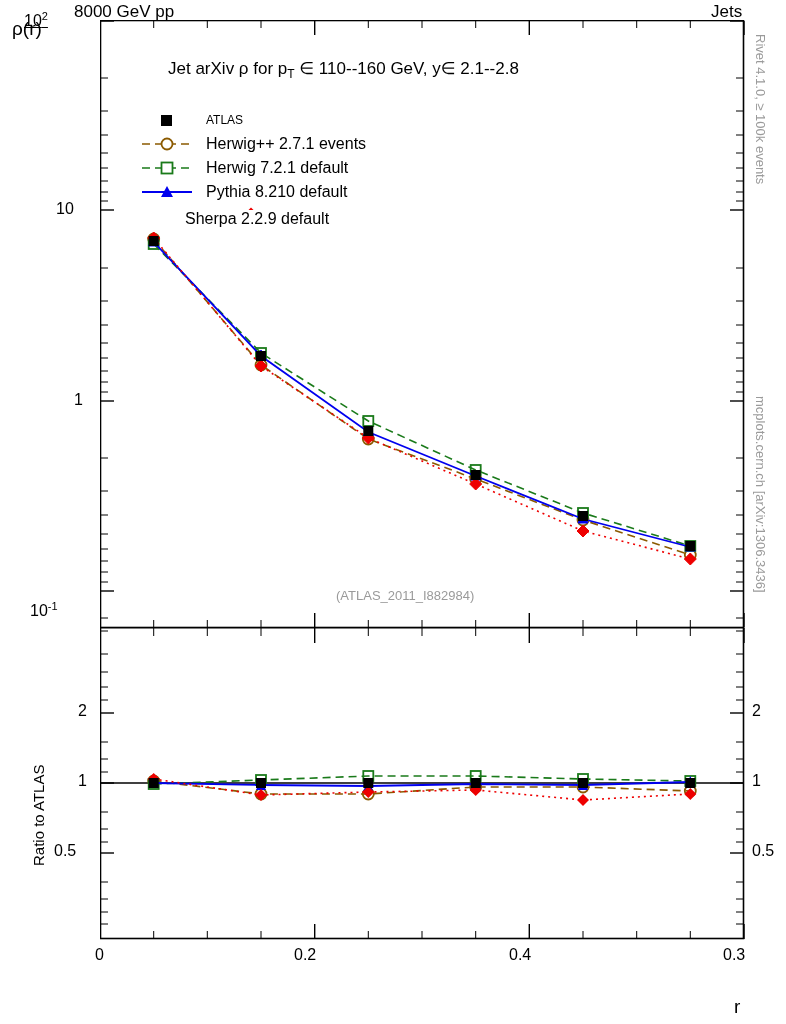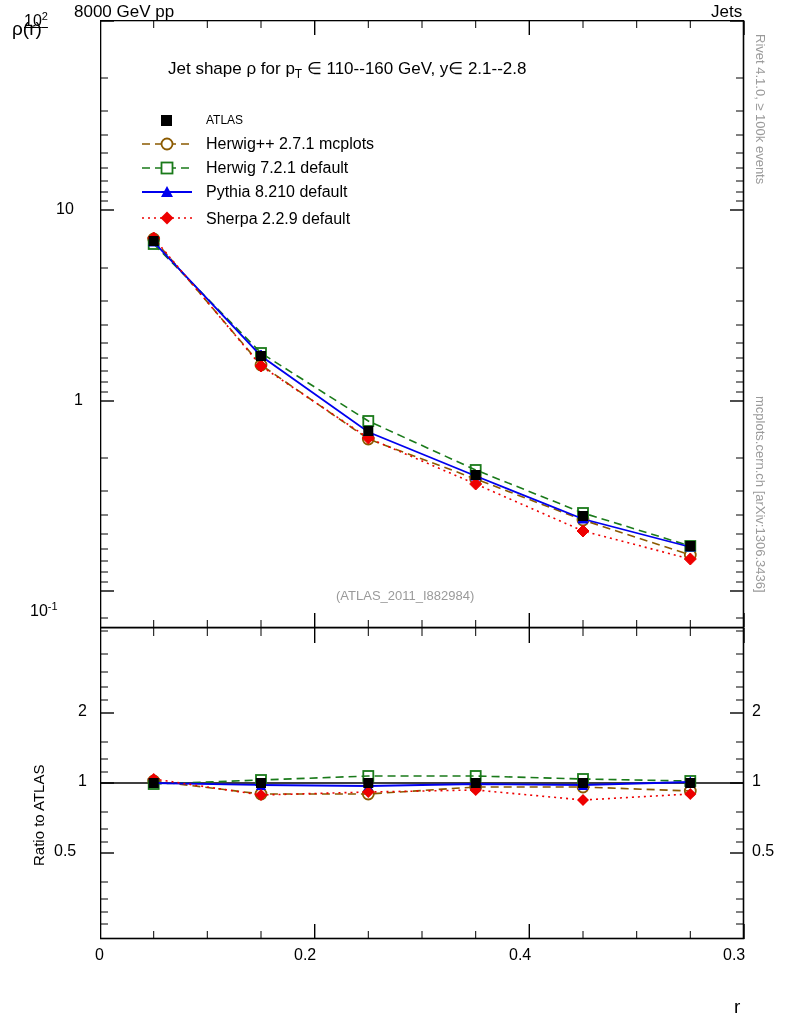--- a/index.html
+++ b/index.html
@@ -24,21 +24,21 @@
   <div class="abs txt small grey vert" style="left:768px;top:34px;transform:rotate(90deg);">Rivet 4.1.0, ≥ 100k events</div>
   <div class="abs txt small grey vert" style="left:768px;top:396px;transform:rotate(90deg);">mcplots.cern.ch [arXiv:1306.3436]</div>
 
   <div class="abs txt" style="left:12px;top:18px;font-size:19px;">ρ(r)</div>
 
   <div class="abs txt vert" style="left:30px;top:866px;transform:rotate(-90deg);font-size:15px;">Ratio to ATLAS</div>
 
   <div class="abs txt" style="left:734px;top:996px;font-size:19px;">r</div>
 
   <div class="abs" style="left:168px;top:58px;font-size:17px;white-space:nowrap;">
-    <span>Jet shape ρ for p</span><span style="font-size:12px;vertical-align:sub;">T</span><span> ∈ 110--160 GeV, y∈ 2.1--2.8</span>
+    <span>Jet arXiv ρ for p</span><span style="font-size:12px;vertical-align:sub;">T</span><span> ∈ 110--160 GeV, y∈ 2.1--2.8</span>
   </div>
 
   <div class="abs txt grey" style="left:336px;top:588px;font-size:13px;">(ATLAS_2011_I882984)</div>
 
   <svg class="abs" width="666" height="610" viewBox="0 0 666 610" style="left:100px;top:20px;">
 
     <rect x="0.5" y="0.5" width="643" height="607" fill="none" stroke="#000" stroke-width="1.6"></rect>
 
     <g stroke="#000" stroke-width="1.4">
       <line x1="0" y1="1" x2="14" y2="1"></line>
@@ -210,37 +210,37 @@
       <svg width="58" height="20">
         <rect x="21" y="5" width="11" height="11" fill="#000"></rect>
       </svg>
       <span class="txt" style="font-size:12px;margin-left:8px;">ATLAS</span>
     </div>
     <div style="height:24px;display:flex;align-items:center;">
       <svg width="58" height="20">
         <line x1="2" y1="10" x2="52" y2="10" stroke="#8b5a00" stroke-width="1.6" stroke-dasharray="8,5"></line>
         <circle cx="27" cy="10" r="5.5" fill="#fff" stroke="#8b5a00" stroke-width="1.8"></circle>
       </svg>
-      <span class="txt" style="font-size:16px;margin-left:8px;">Herwig++ 2.7.1 mcplots</span>
+      <span class="txt" style="font-size:16px;margin-left:8px;">Herwig++ 2.7.1 events</span>
     </div>
     <div style="height:24px;display:flex;align-items:center;">
       <svg width="58" height="20">
         <line x1="2" y1="10" x2="52" y2="10" stroke="#1a7a1a" stroke-width="1.6" stroke-dasharray="8,5"></line>
         <rect x="21.5" y="4.5" width="11" height="11" fill="#fff" stroke="#1a7a1a" stroke-width="1.8"></rect>
       </svg>
       <span class="txt" style="font-size:16px;margin-left:8px;">Herwig 7.2.1 default</span>
     </div>
     <div style="height:24px;display:flex;align-items:center;">
       <svg width="58" height="20">
         <line x1="2" y1="10" x2="52" y2="10" stroke="#0000ee" stroke-width="1.8"></line>
         <polygon points="27,4 21,15 33,15" fill="#0000ee"></polygon>
       </svg>
       <span class="txt" style="font-size:16px;margin-left:8px;">Pythia 8.210 default</span>
     </div>
-    <div style="height:24px;display:flex;align-items:flex-end;">
+    <div style="height:24px;display:flex;align-items:center;flex-direction:column;">
       <svg width="58" height="20">
         <line x1="2" y1="10" x2="52" y2="10" stroke="#ee0000" stroke-width="1.6" stroke-dasharray="2,4"></line>
         <polygon points="27,3.5 20.5,10 27,16.5 33.5,10" fill="#ee0000"></polygon>
       </svg>
       <span class="txt" style="font-size:16px;margin-left:8px;">Sherpa 2.2.9 default</span>
     </div>
   </div>
 
   <svg class="abs" width="666" height="320" viewBox="0 0 666 320" style="left:100px;top:627px;">
     <rect x="0.5" y="0.5" width="643" height="311" fill="none" stroke="#000" stroke-width="1.6"></rect>

